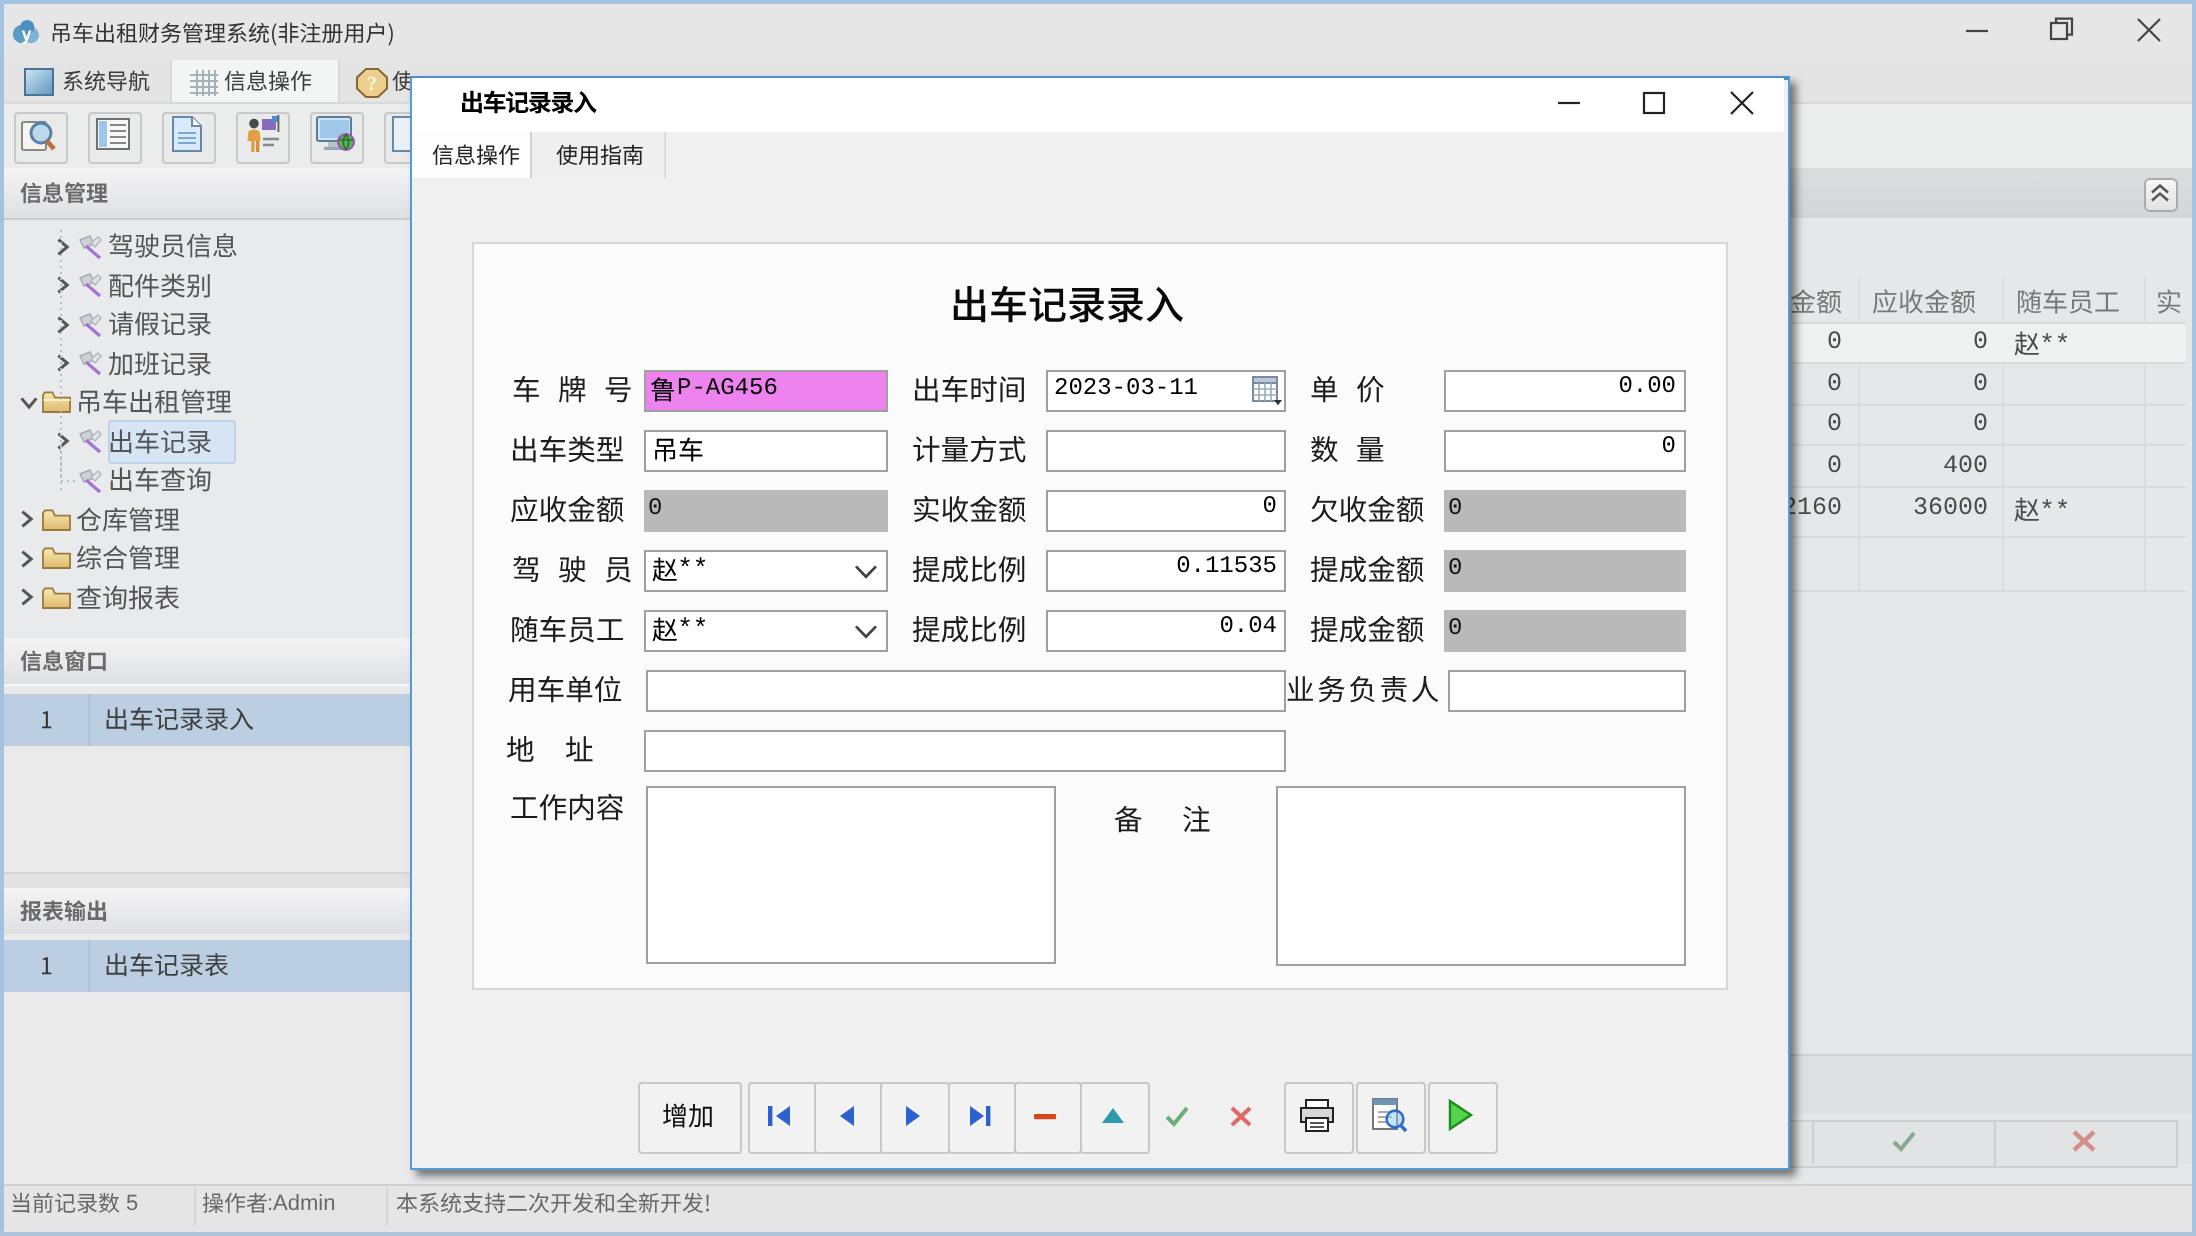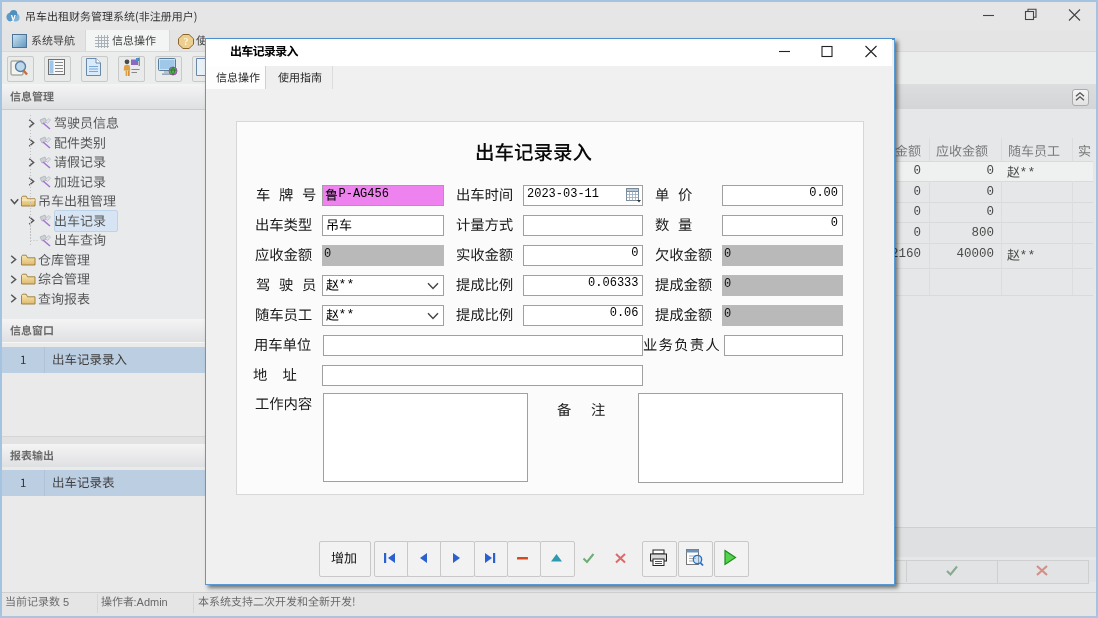--- a/index.html
+++ b/index.html
@@ -572,23 +572,23 @@
 <div style="position:absolute;left:1000.5px;top:138px;width:1px;height:157px;background:#dcddde"></div>
 <div style="position:absolute;left:1072px;top:138px;width:1px;height:157px;background:#dcddde"></div>
 <div style="position:absolute;left:896px;top:161.5px;width:197px;height:19.5px;background:#eff0f0"></div>
 <div style="font-family:'Liberation Mono',monospace;font-size:12.5px;color:#4a4a4a;position:absolute;line-height:14px;right:177px;top:164px">0</div>
 <div style="font-family:'Liberation Mono',monospace;font-size:12.5px;color:#4a4a4a;position:absolute;line-height:14px;right:104px;top:164px">0</div>
 <div style="font-family:'Liberation Mono',monospace;font-size:12.5px;color:#4a4a4a;position:absolute;line-height:14px;right:177px;top:184.5px">0</div>
 <div style="font-family:'Liberation Mono',monospace;font-size:12.5px;color:#4a4a4a;position:absolute;line-height:14px;right:104px;top:184.5px">0</div>
 <div style="font-family:'Liberation Mono',monospace;font-size:12.5px;color:#4a4a4a;position:absolute;line-height:14px;right:177px;top:205px">0</div>
 <div style="font-family:'Liberation Mono',monospace;font-size:12.5px;color:#4a4a4a;position:absolute;line-height:14px;right:104px;top:205px">0</div>
 <div style="font-family:'Liberation Mono',monospace;font-size:12.5px;color:#4a4a4a;position:absolute;line-height:14px;right:177px;top:225.5px">0</div>
-<div style="font-family:'Liberation Mono',monospace;font-size:12.5px;color:#4a4a4a;position:absolute;line-height:14px;right:104px;top:225.5px">800</div>
+<div style="font-family:'Liberation Mono',monospace;font-size:12.5px;color:#4a4a4a;position:absolute;line-height:14px;right:104px;top:225.5px">400</div>
 <div style="font-family:'Liberation Mono',monospace;font-size:12.5px;color:#4a4a4a;position:absolute;line-height:14px;right:177px;top:247px">2160</div>
-<div style="font-family:'Liberation Mono',monospace;font-size:12.5px;color:#4a4a4a;position:absolute;line-height:14px;right:104px;top:247px">40000</div>
+<div style="font-family:'Liberation Mono',monospace;font-size:12.5px;color:#4a4a4a;position:absolute;line-height:14px;right:104px;top:247px">36000</div>
 <svg style="position:absolute;left:1007.0px;top:163.0px;overflow:visible" width="15" height="20">
     <g fill="#4a4a4a" transform="translate(0 13.7) scale(0.013 -0.013)">
       <use href="#r8d75" x="0"></use>
     </g>
   </svg>
 <div style="position:absolute;left:1019.6px;top:164.5px;font-family:'Liberation Mono',monospace;font-size:13px;color:#4a4a4a">**</div>
 <svg style="position:absolute;left:1007.0px;top:246.0px;overflow:visible" width="15" height="20">
     <g fill="#4a4a4a" transform="translate(0 13.7) scale(0.013 -0.013)">
       <use href="#r8d75" x="0"></use>
     </g>
@@ -816,21 +816,21 @@
   </svg>
 <svg style="position:absolute;left:455.5px;top:275.1px;overflow:visible" width="59" height="21">
     <g fill="#1d1d1d" transform="translate(0 15.0) scale(0.0143 -0.0143)">
       <use href="#r63d0" x="0"></use>
       <use href="#r6210" x="1000"></use>
       <use href="#r6bd4" x="2000"></use>
       <use href="#r4f8b" x="3000"></use>
     </g>
   </svg>
 <div style="position:absolute;left:522.5px;top:274.5px;width:120.5px;height:21px;background:#fff;border:1px solid #a0a0a0;box-sizing:border-box"></div>
-<div style="position:absolute;left:522.5px;top:274.5px;width:116.0px;text-align:right;font-family:'Liberation Mono',monospace;font-size:12px;color:#000;line-height:17px">0.06333</div>
+<div style="position:absolute;left:522.5px;top:274.5px;width:116.0px;text-align:right;font-family:'Liberation Mono',monospace;font-size:12px;color:#000;line-height:17px">0.11535</div>
 <svg style="position:absolute;left:654.5px;top:275.1px;overflow:visible" width="59" height="21">
     <g fill="#1d1d1d" transform="translate(0 15.0) scale(0.0143 -0.0143)">
       <use href="#r63d0" x="0"></use>
       <use href="#r6210" x="1000"></use>
       <use href="#r91d1" x="2000"></use>
       <use href="#r989d" x="3000"></use>
     </g>
   </svg>
 <div style="position:absolute;left:722px;top:274.5px;width:120.5px;height:21px;background:#b9b9b9"></div>
 <div style="position:absolute;left:724px;top:276.5px;font-family:'Liberation Mono',monospace;font-size:12px;color:#111">0</div>
@@ -854,21 +854,21 @@
   </svg>
 <svg style="position:absolute;left:455.5px;top:305.1px;overflow:visible" width="59" height="21">
     <g fill="#1d1d1d" transform="translate(0 15.0) scale(0.0143 -0.0143)">
       <use href="#r63d0" x="0"></use>
       <use href="#r6210" x="1000"></use>
       <use href="#r6bd4" x="2000"></use>
       <use href="#r4f8b" x="3000"></use>
     </g>
   </svg>
 <div style="position:absolute;left:522.5px;top:304.5px;width:120.5px;height:21px;background:#fff;border:1px solid #a0a0a0;box-sizing:border-box"></div>
-<div style="position:absolute;left:522.5px;top:304.5px;width:116.0px;text-align:right;font-family:'Liberation Mono',monospace;font-size:12px;color:#000;line-height:17px">0.06</div>
+<div style="position:absolute;left:522.5px;top:304.5px;width:116.0px;text-align:right;font-family:'Liberation Mono',monospace;font-size:12px;color:#000;line-height:17px">0.04</div>
 <svg style="position:absolute;left:654.5px;top:305.1px;overflow:visible" width="59" height="21">
     <g fill="#1d1d1d" transform="translate(0 15.0) scale(0.0143 -0.0143)">
       <use href="#r63d0" x="0"></use>
       <use href="#r6210" x="1000"></use>
       <use href="#r91d1" x="2000"></use>
       <use href="#r989d" x="3000"></use>
     </g>
   </svg>
 <div style="position:absolute;left:722px;top:304.5px;width:120.5px;height:21px;background:#b9b9b9"></div>
 <div style="position:absolute;left:724px;top:306.5px;font-family:'Liberation Mono',monospace;font-size:12px;color:#111">0</div>

